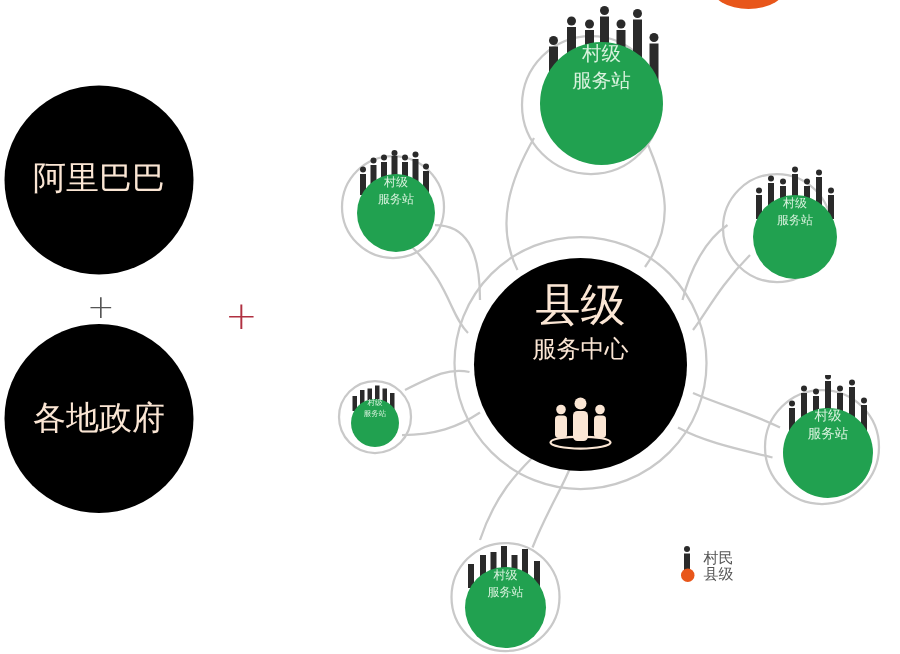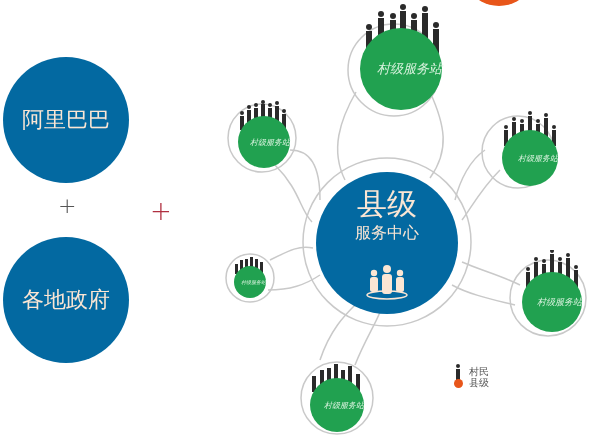--- a/index.html
+++ b/index.html
@@ -1,24 +1,24 @@
 <!DOCTYPE html>
 <html><head>
 <meta charset="utf-8">
 <style>
   html, body { margin:0; padding:0; }
   body { width:600px; height:436px; background:#ffffff; position:relative; overflow:hidden;
          font-family:"DejaVu Sans", sans-serif; }
   .abs { position:absolute; }
-  .orange-circle { position:absolute; border-radius:50%; background:#0369a1;
+  .orange-circle { position:absolute; border-radius:50%; background:#000000;
                    display:flex; align-items:center; justify-content:center; flex-direction:column;
                    color:#fbe6d4; text-align:center; }
   .green-circle { position:absolute; border-radius:50%; background:#21a150;
-                  display:flex; align-items:center; justify-content:flex-end; flex-direction:row;
-                  color:#d8f2dd; text-align:center;font-style:italic; }
+                  display:flex; align-items:center; justify-content:flex-start; flex-direction:column;
+                  color:#d8f2dd; text-align:center; }
   .plus { position:absolute; font-size:22px; line-height:22px; font-weight:300; }
   .legend-row { position:absolute; display:flex; align-items:center; font-size:10px; color:#555; }
 </style>
 </head>
 <body>
 
 <svg class="abs" style="left:0;top:0" width="600" height="436" viewBox="0 0 600 436">
   <g fill="none" stroke="#c9c9c9" stroke-width="1.5">
 
     <path d="M356,92 C340,120 330,150 345,180"></path>
@@ -50,21 +50,21 @@
 </svg>
 
 <div class="abs" style="left:474px;top:-24px;width:50px;height:30px;border-radius:50%;background:#e8561a;"></div>
 
 <div class="orange-circle" style="left:3px;top:57px;width:126px;height:126px;font-size:22px;line-height:28px;">
   <span>阿里巴巴</span>
 </div>
 
 <div class="plus" style="left:58px;top:195px;color:#555;">+</div>
 
-<div class="orange-circle" style="left:3px;top:237px;width:126px;height:126px;font-size:22px;">
+<div class="orange-circle" style="left:3px;top:216px;width:126px;height:126px;font-size:22px;">
   <span>各地政府</span>
 </div>
 
 <div class="plus" style="left:150px;top:200px;color:#b03040;font-size:26px;">+</div>
 
 <div class="orange-circle" style="left:316px;top:172px;width:142px;height:142px;">
   <span style="font-size:30px;line-height:36px;">县级</span>
   <span style="font-size:16px;line-height:22px;margin-bottom:20px;">服务中心</span>
   <svg width="46" height="36" viewBox="0 0 46 36">
     <g fill="#fbe6d4">

